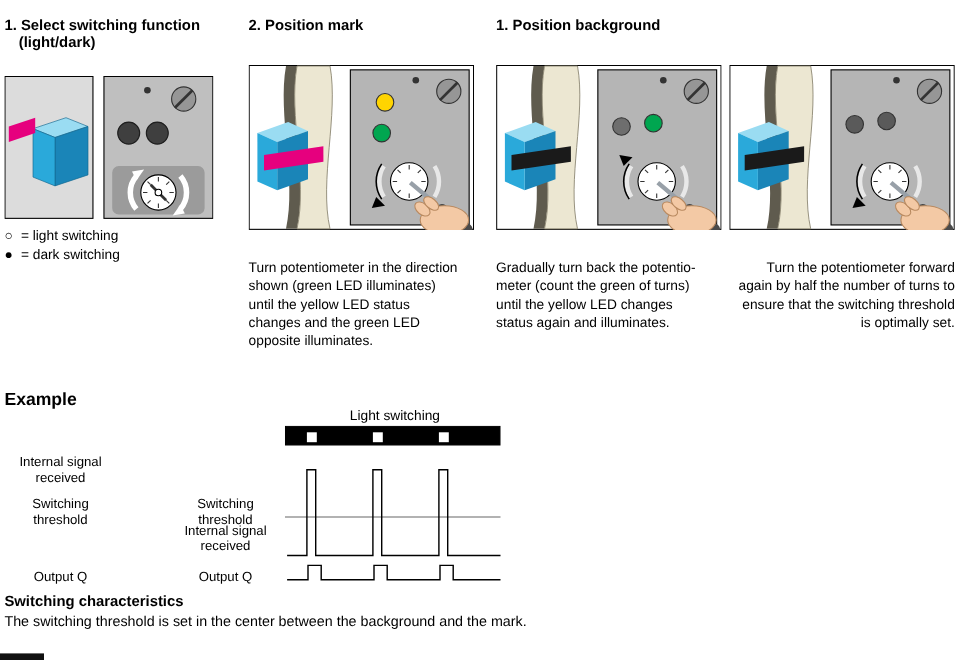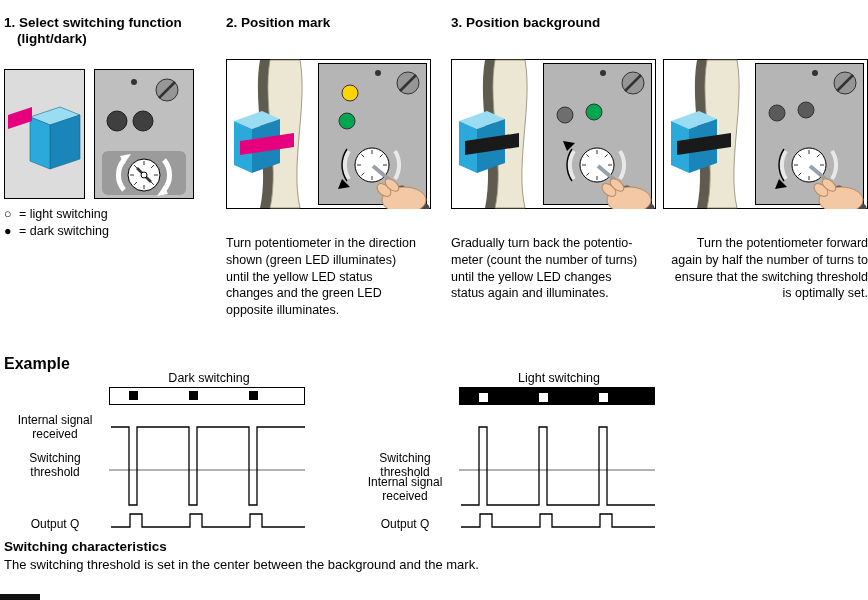--- a/index.html
+++ b/index.html
@@ -160,21 +160,21 @@
           <ellipse cx="178" cy="141" rx="22" ry="13"></ellipse>
           <ellipse cx="158" cy="131" rx="8" ry="5" transform="rotate(40 158 131)"></ellipse>
           <ellipse cx="166" cy="126" rx="8" ry="4.5" transform="rotate(40 166 126)"></ellipse>
         </g>
       </svg>
       <div class="caption">Turn potentiometer in the direction shown (green LED illuminates) until the yellow LED status changes and the green LED opposite illuminates.</div>
     </div>
 
     <div class="step step3">
       <div class="step-heading">
-        <div class="line1">3. Position background</div>
+        <div class="line1">1. Position background</div>
       </div>
       <svg class="ill" width="205" height="150" viewBox="0 0 205 150">
         <rect x="0.5" y="0.5" width="204" height="149" fill="#fff" stroke="#000"></rect>
         <path d="M 34,1 C 26,45 44,105 34,149 L 44,149 C 54,105 36,45 44,1 Z" fill="#5f5b4e"></path>
         <path d="M 44,1 C 36,45 54,105 44,149 L 74,149 C 64,105 82,45 74,1 Z" fill="#ece7d2" stroke="#8a8470" stroke-width="0.8"></path>
         <g>
           <polygon points="8,62 36,52 54,60 26,70" fill="#9adcf2"></polygon>
           <polygon points="26,70 54,60 54,104 26,114" fill="#1a85b8"></polygon>
           <polygon points="8,62 26,70 26,114 8,106" fill="#2aa9da"></polygon>
         </g>
@@ -207,21 +207,21 @@
         <g>
           <line x1="147" y1="107" x2="178" y2="133" stroke="#98a0a8" stroke-width="4"></line>
           <line x1="176" y1="131" x2="199" y2="149" stroke="#4a4a4a" stroke-width="9" stroke-linecap="round"></line>
         </g>
         <g fill="#f3c9a5" stroke="#b98a60" stroke-width="1">
           <ellipse cx="178" cy="141" rx="22" ry="13"></ellipse>
           <ellipse cx="158" cy="131" rx="8" ry="5" transform="rotate(40 158 131)"></ellipse>
           <ellipse cx="166" cy="126" rx="8" ry="4.5" transform="rotate(40 166 126)"></ellipse>
         </g>
       </svg>
-      <div class="caption">Gradually turn back the potentio-meter (count the number of turns) until the yellow LED changes status again and illuminates.</div>
+      <div class="caption">Gradually turn back the potentio-meter (count the green of turns) until the yellow LED changes status again and illuminates.</div>
     </div>
 
     <div class="step step4">
       <div class="step-heading">
         <div class="line1"></div>
       </div>
       <svg class="ill" width="205" height="150" viewBox="0 0 205 150">
         <rect x="0.5" y="0.5" width="204" height="149" fill="#fff" stroke="#000"></rect>
         <path d="M 34,1 C 26,45 44,105 34,149 L 44,149 C 54,105 36,45 44,1 Z" fill="#5f5b4e"></path>
         <path d="M 44,1 C 36,45 54,105 44,149 L 74,149 C 64,105 82,45 74,1 Z" fill="#ece7d2" stroke="#8a8470" stroke-width="0.8"></path>
@@ -273,34 +273,20 @@
   <div class="example">
     <div class="section-heading">Example</div>
     <div class="diagrams">
 
       <div class="tdiagram dark">
         <div class="tlabels">
           <div class="tlabel" style="top:42px">Internal signal received</div>
           <div class="tlabel" style="top:80px">Switching threshold</div>
           <div class="tlabel" style="top:146px">Output Q</div>
         </div>
-        <div class="tplot">
-          <div class="ttitle">Dark switching</div>
-          <svg class="timing" width="200" height="150" viewBox="0 0 200 150">
-            <rect x="0.5" y="0.5" width="195" height="17" fill="#fff" stroke="#000"></rect>
-            <g fill="#000">
-              <rect x="20" y="4" width="9" height="9"></rect>
-                <rect x="80" y="4" width="9" height="9"></rect>
-                <rect x="140" y="4" width="9" height="9"></rect>
-            </g>
-            <line x1="0" y1="83" x2="196" y2="83" stroke="#666" stroke-width="1"></line>
-            <path d="M 2 40 H 20 V 118 H 28 V 40 H 80 V 118 H 88 V 40 H 140 V 118 H 148 V 40 H 196" fill="none" stroke="#000" stroke-width="1.3"></path>
-            <path d="M 2 140 H 21 V 127 H 33 V 140 H 81 V 127 H 93 V 140 H 141 V 127 H 153 V 140 H 196" fill="none" stroke="#000" stroke-width="1.3"></path>
-          </svg>
-        </div>
       </div>
 
       <div class="tdiagram light">
         <div class="tlabels">
           <div class="tlabel" style="top:80px">Switching threshold</div>
           <div class="tlabel" style="top:104px">Internal signal received</div>
           <div class="tlabel" style="top:146px">Output Q</div>
         </div>
         <div class="tplot">
           <div class="ttitle">Light switching</div>

